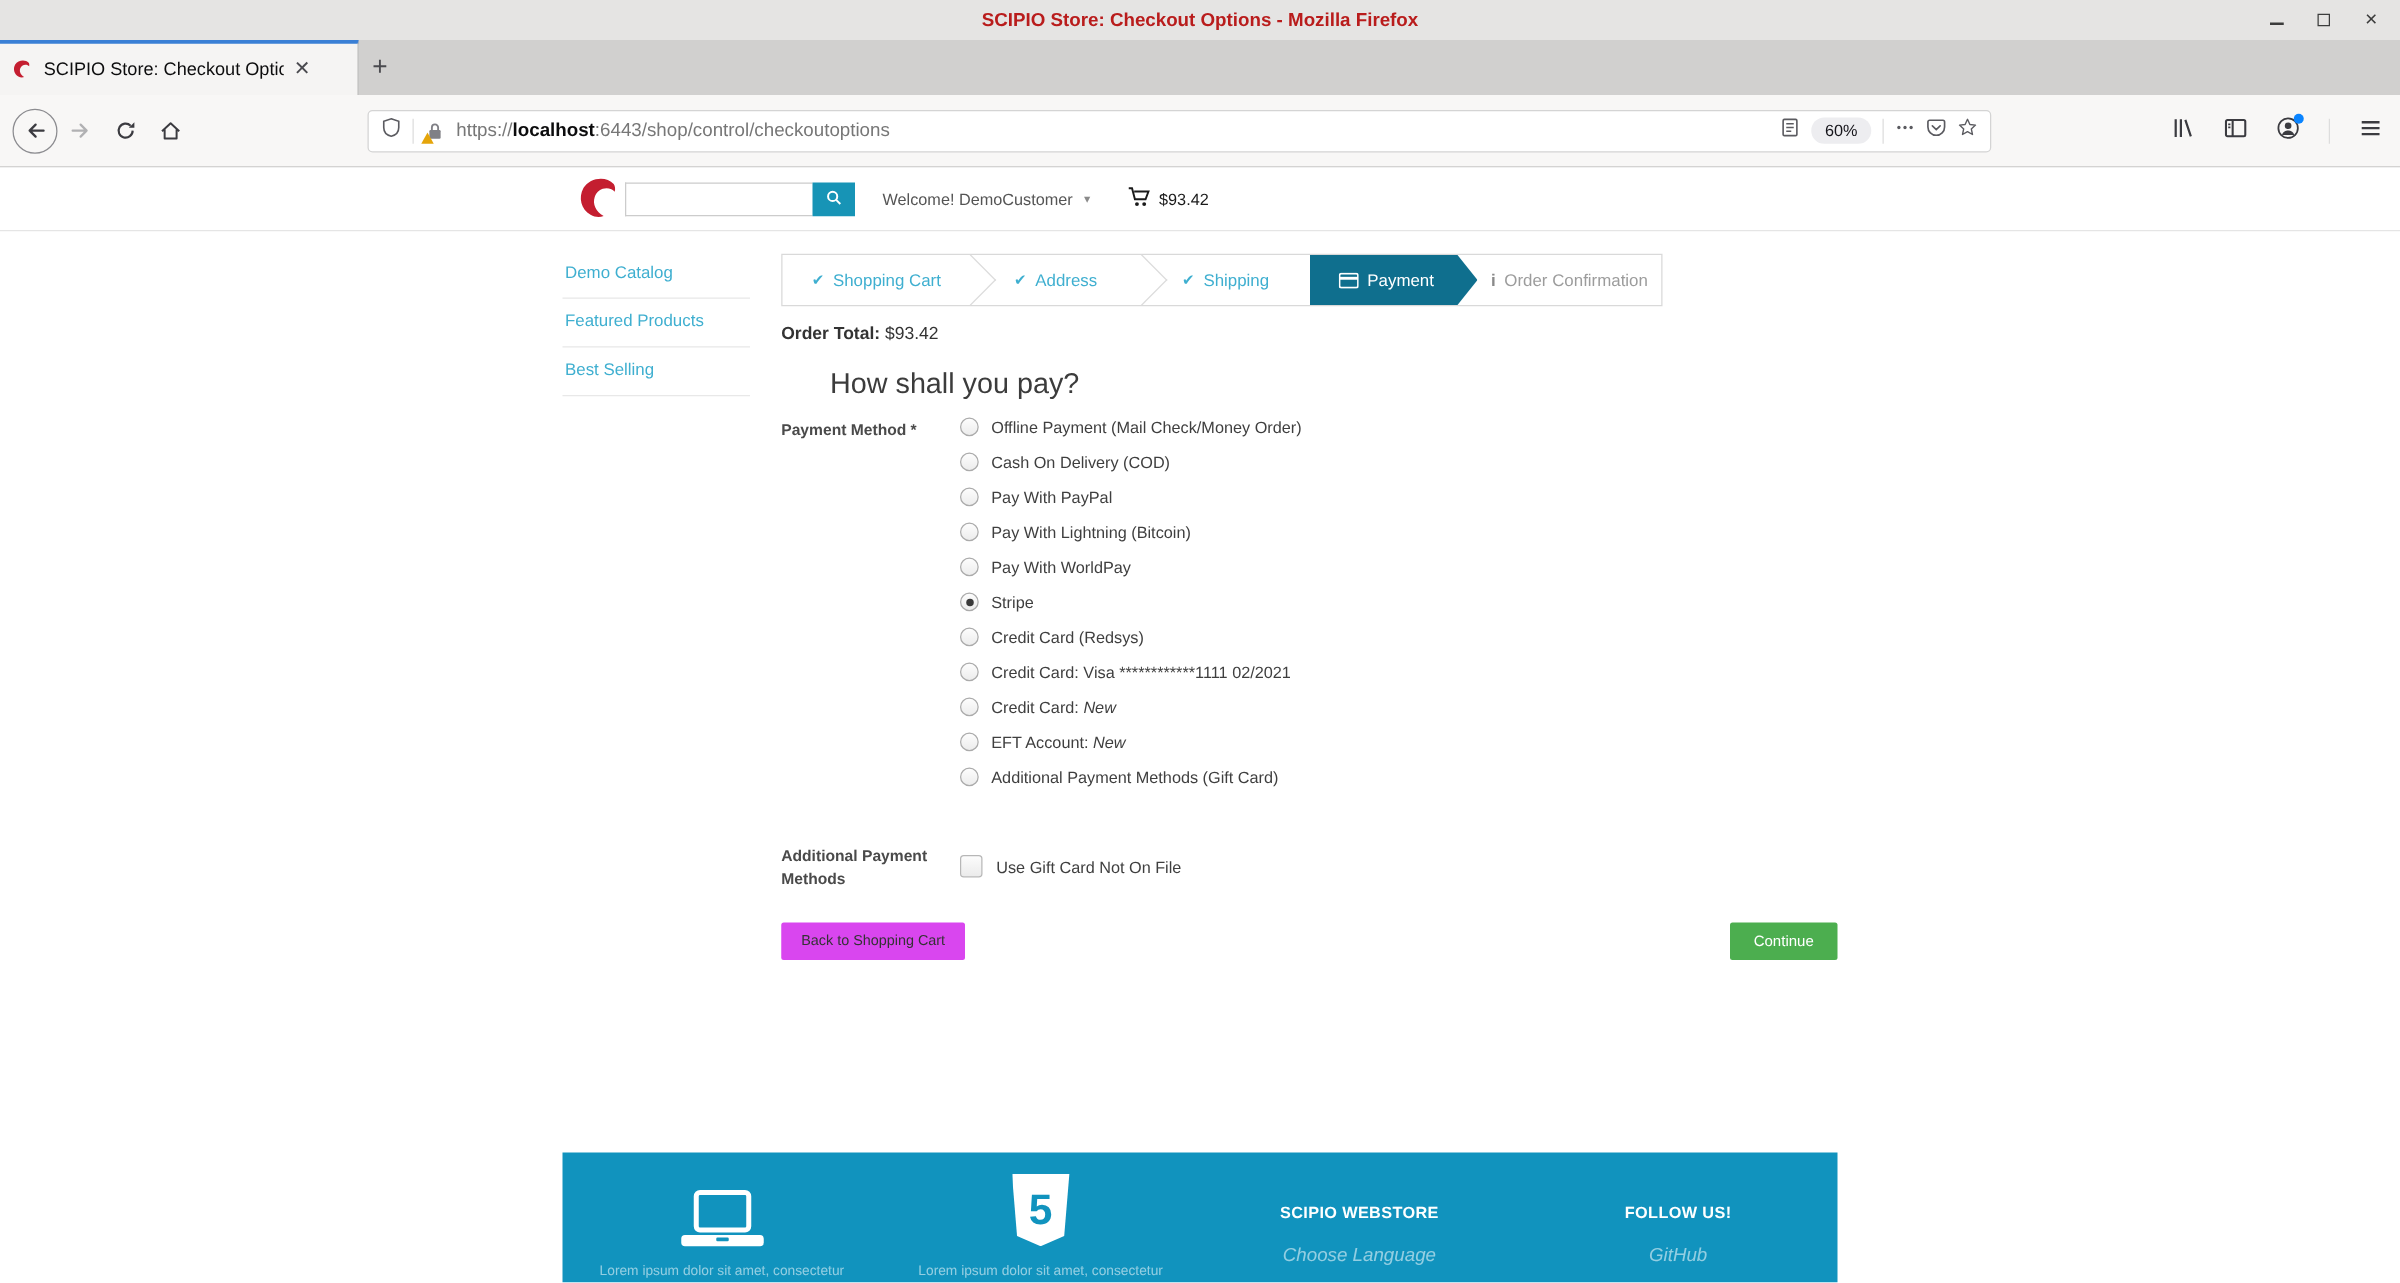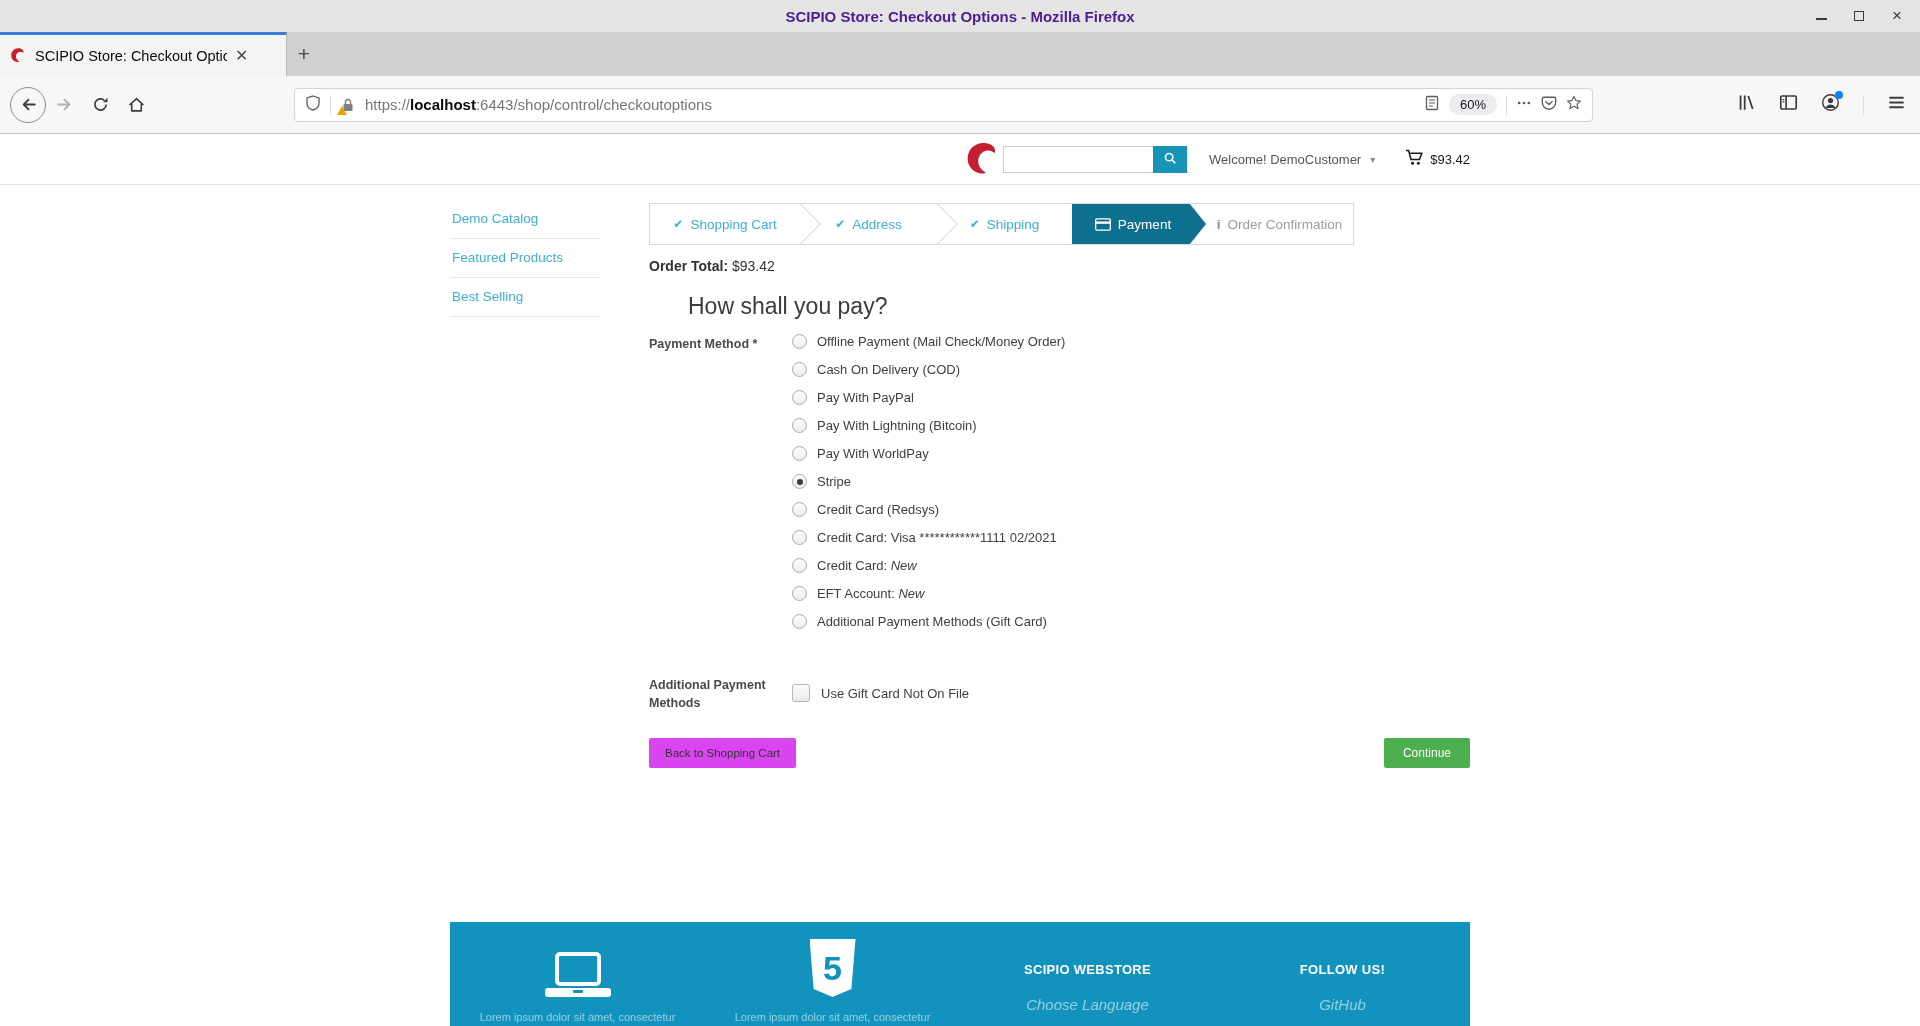--- a/index.html
+++ b/index.html
@@ -2,21 +2,21 @@
 <html style="--brand-red: #c41e30; --link-teal: #3fafd0; --button-teal: #1794b6; --step-active-bg: #0f6f8e; --footer-bg: #1193be; --continue-green: #4cae4f; --visa-navy: #1a1f71;"><head>
 <meta charset="utf-8">
 <style>
   * { margin:0; padding:0; box-sizing:border-box; }
   html,body { width:1920px; height:1026px; overflow:hidden; background:#fff;
               font-family:"Liberation Sans", sans-serif; }
 
   
   .titlebar { height:32px; background:#e5e4e3; display:flex; align-items:center;
               justify-content:center; position:relative; }
-  .titlebar .title { font-size:15px; font-weight:700; color:#4c1d95; }
+  .titlebar .title { font-size:15px; font-weight:700; color:#b91c1c; }
   .win-controls { position:absolute; right:16px; top:0; height:32px;
                   display:flex; align-items:center; gap:24px; }
   .wc { width:14px; height:14px; display:flex; align-items:center; justify-content:center;
         color:#3c3c3c; font-size:17px; cursor:default; }
   .wc-min span { width:11px; height:2px; background:#3c3c3c; display:block; margin-top:6px; }
   .wc-max span { width:10px; height:10px; border:1.5px solid #3c3c3c; display:block; }
 
   .tabbar { height:44px; background:#d1d0cf; display:flex; align-items:stretch; }
   .tab { width:287px; background:#f5f4f3; border-top:3px solid #3a7fd5;
          border-right:1px solid #b9b8b7; display:flex; align-items:center;
@@ -54,38 +54,38 @@
   .toolbar-icons svg { width:19px; height:19px; }
   .account-wrap { position:relative; }
   .account-wrap .dot { position:absolute; top:-2px; right:-3px; width:8px; height:8px;
                        border-radius:50%; background:#0a84ff; }
 
   
   .viewport { height:892px; overflow:hidden; background:#fff; }
 
   .site-header { height:51px; border-bottom:1px solid #e5e5e5; }
   .sh-inner { width:1020px; margin:0 auto; height:100%; display:flex;
-              align-items:center; justify-content:flex-end; }
+              align-items:center; justify-content:flex-start; }
   .logo { width:38px; height:40px; margin-left:12px; }
   .sh-right { display:flex; align-items:center; }
   .search-box { display:flex; align-items:center; }
   .search-input { width:150px; height:27px; border:1px solid #ccc; border-right:none;
                   font-size:13px; padding:0 8px; outline:none; }
   .search-btn { width:34px; height:27px; background:var(--button-teal,#1794b6);
                 border:none; display:flex; align-items:center; justify-content:center; }
   .search-btn svg { width:14px; height:14px; }
   .welcome { margin-left:22px; font-size:13px; color:#555; display:flex;
              align-items:center; gap:9px; }
   .caret { color:#8a8a8a; font-size:10px; }
   .cart { margin-left:30px; display:flex; align-items:center; gap:6px;
           font-size:13px; color:#1a1a1a; }
   .cart svg { width:19px; height:17px; }
 
   .main-area { height:737px; }
-  .container { width:1020px; margin:0 auto; display:flex; padding-top:15px;gap:24px; }
+  .container { width:1020px; margin:0 auto; display:flex; padding-top:15px; }
 
   .sidebar { width:150px; }
   .sidebar ul { list-style:none; }
   .sidebar li { border-bottom:1px solid #e8e8e8; padding:9px 2px 11px; }
   .sidebar a { color:var(--link-teal,#3fafd0); font-size:13.5px; text-decoration:none; }
 
   .main { flex:1; margin-left:25px; }
 
   
   .steps { margin-top:3px; width:705px; height:42px; border:1px solid #d9d9d9;

